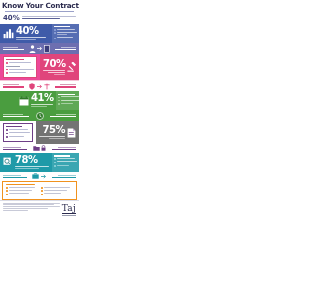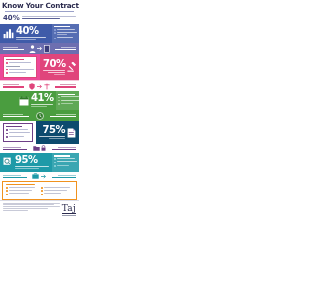--- a/index.html
+++ b/index.html
@@ -427,21 +427,21 @@
             <div class="ln w100"></div>
           </div>
       </div>
       <div class="bullet-row">
         <div class="bullet-dot" style="background:#6e3f87;"></div>
         <div class="bullet-lines">
             <div class="ln w70"></div>
           </div>
       </div>
     </div>
-    <div class="panel-main" style="background:#0c4a6e;">
+    <div class="panel-main" style="background:#737373;">
       <div class="stat-body" style="text-align:right;">
         <div class="stat-num" style="color:#ffffff;">75%</div>
         <div class="stat-sub">
           <div class="ln w100"></div>
           <div class="ln dim w60" style="margin-left:auto;"></div>
         </div>
       </div>
       <div class="stat-icon">
         <svg width="9" height="10" viewBox="0 0 9 10">
           <path d="M0.6 0.5 H6 L8.4 2.8 V9.5 H0.6 Z" fill="#ffffff"></path>
@@ -481,21 +481,21 @@
   <div class="panel" style="background:#1f9aa8;">
     <div class="panel-main">
       <div class="stat-icon">
         <svg width="10" height="10" viewBox="0 0 10 10">
           <rect x="0.5" y="0.6" width="7.2" height="7.2" fill="#ffffff"></rect>
           <circle cx="4" cy="4.2" r="2.1" fill="none" stroke="#17757f" stroke-width="0.8"></circle>
           <path d="M5.6 5.8 L7.6 7.8" stroke="#17757f" stroke-width="0.9"></path>
         </svg>
       </div>
       <div class="stat-body">
-        <div class="stat-num" style="color:#ffffff;">95%</div>
+        <div class="stat-num" style="color:#ffffff;">78%</div>
         <div class="stat-sub">
           <div class="ln w100"></div>
           <div class="ln dim w70"></div>
         </div>
       </div>
     </div>
     <div class="side-card">
       <div class="hd"></div>
       <div class="bullet-row">
         <div class="bullet-dot" style="background:#8fd3db;"></div>

